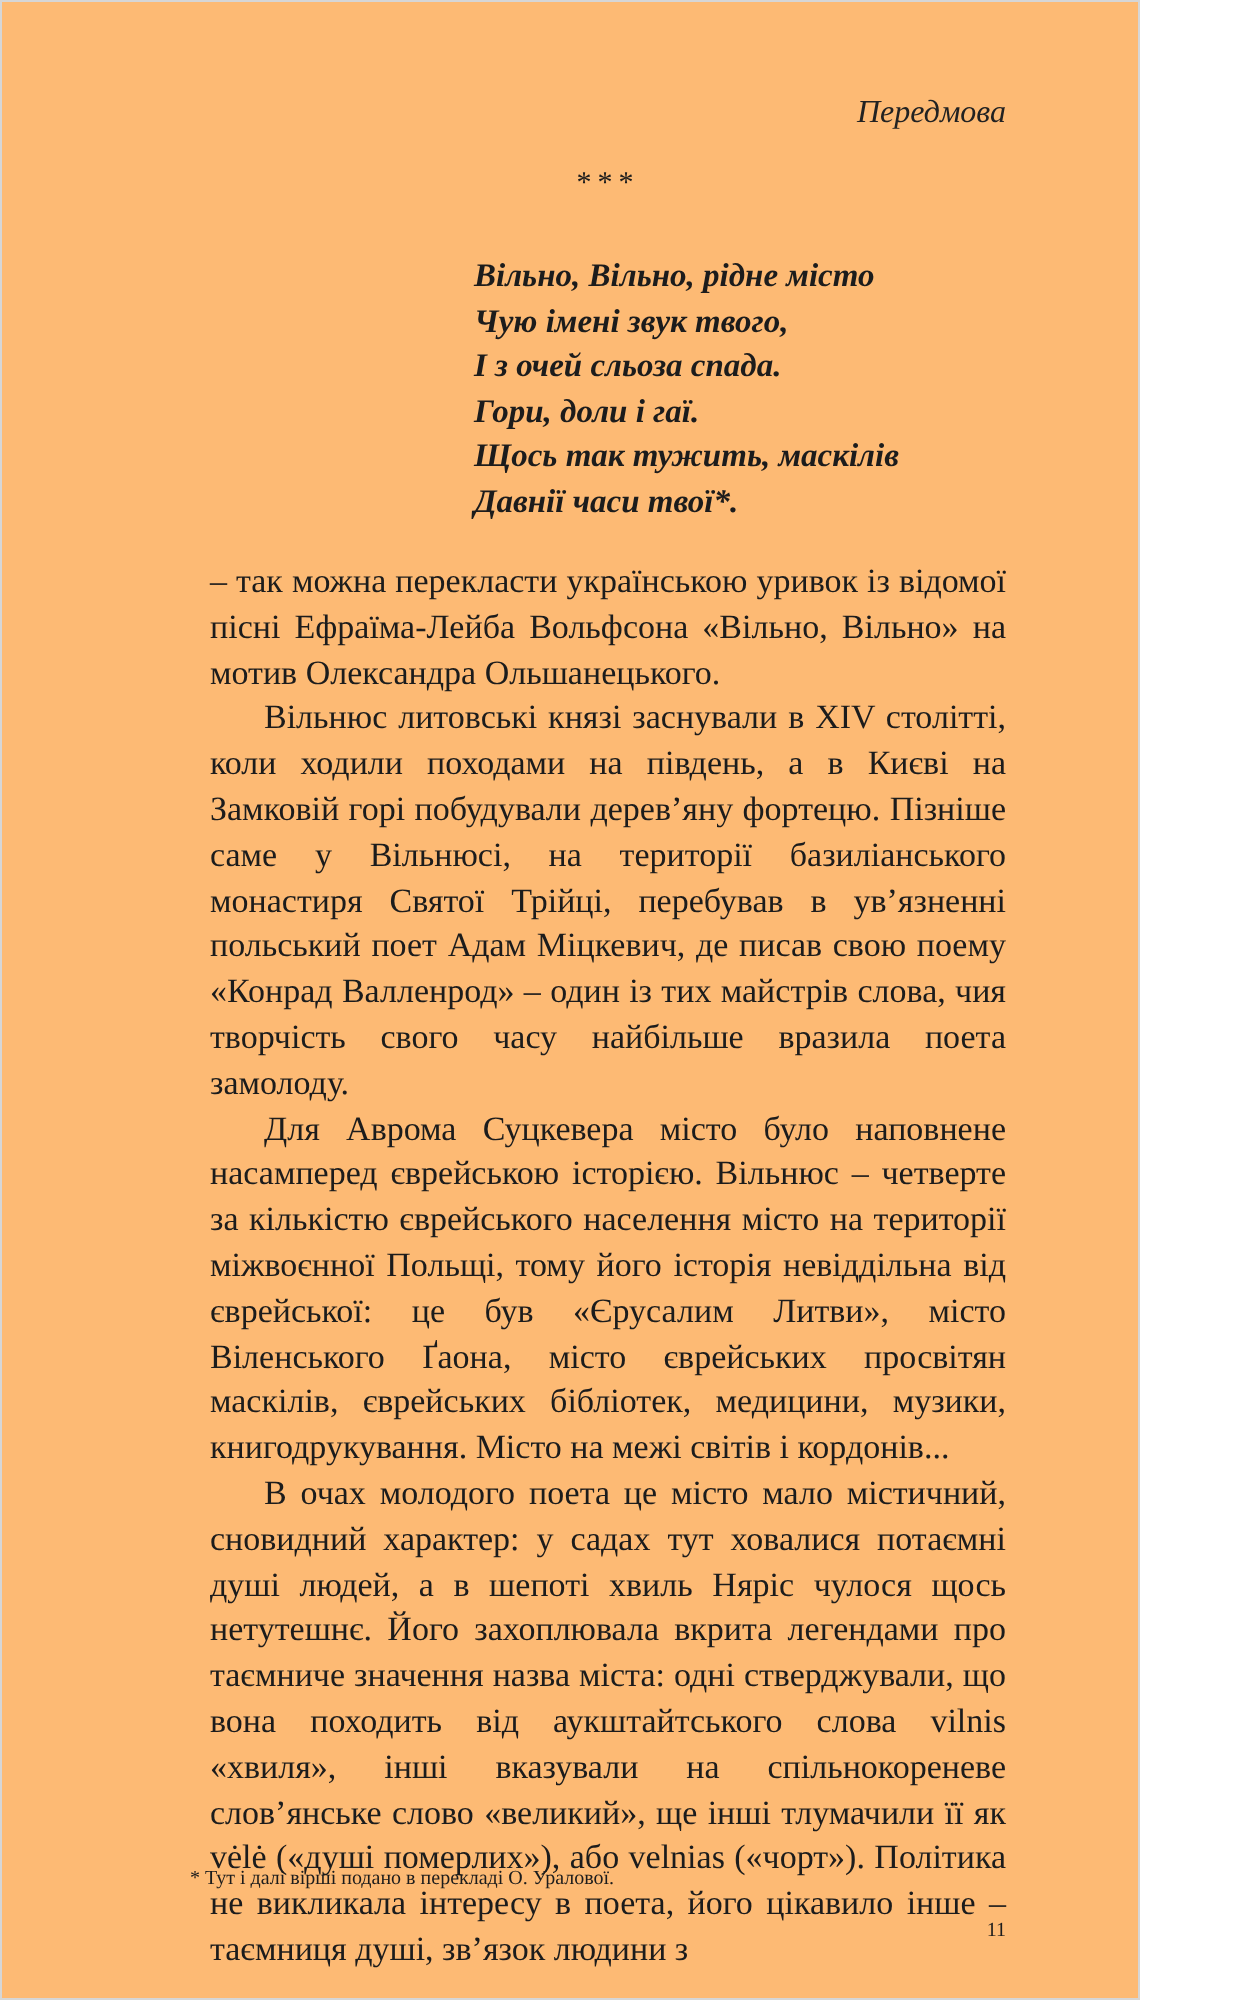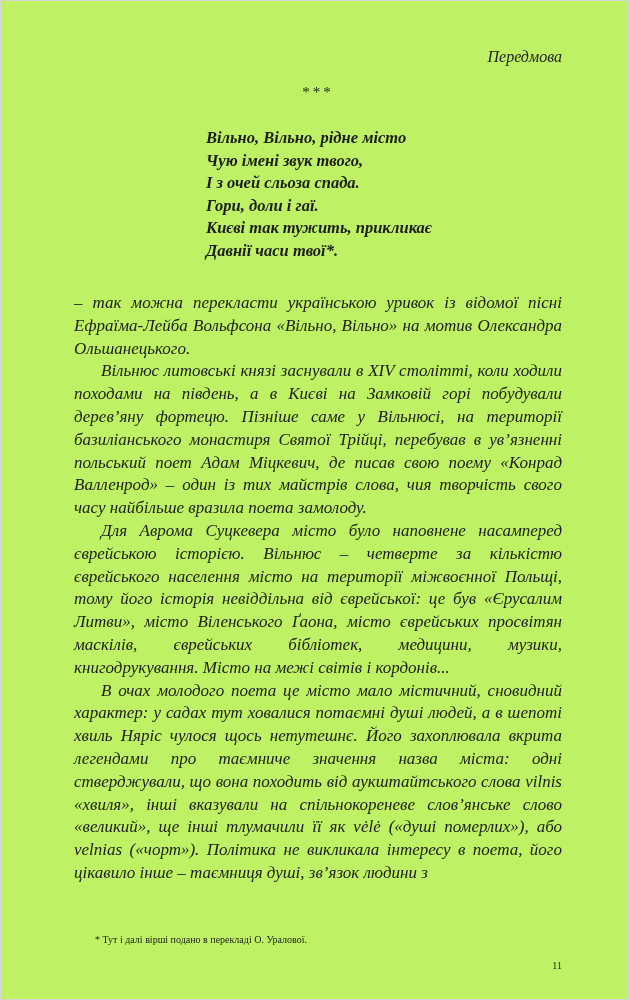--- a/index.html
+++ b/index.html
@@ -4,25 +4,25 @@
 <style>
   html, body {
     margin: 0;
     padding: 0;
     background: #ffffff;
     font-family: "Liberation Serif", "DejaVu Serif", serif;
     color: #1c1c1c;
   }
   .page {
     position: relative;
-    width: 629px;
+    width: 570px;
     height: 1000px;
     box-sizing: border-box;
-    padding: 46px 66px 0 73px;
-    background: #bef264;
+    padding: 46px 66px 0 104px;
+    background: #fdba74;
     border: 1px solid #d6d6d6;
     overflow: hidden;
   }
   .running-header {
     text-align: right;
     font-style: italic;
     font-size: 16px;
     line-height: 20px;
     color: #222;
   }
@@ -38,22 +38,21 @@
     margin: 26px 0 0 132px;
     font-style: italic;
     font-size: 16.5px;
     line-height: 22.5px;
     font-weight: bold;
   }
   .poem-line {
     white-space: nowrap;
   }
   .body-text {
-    margin-top: 30px;
-    font-style: italic;
+    margin-top: 18px;
   }
   .body-text p {
     margin: 0;
     font-size: 17px;
     line-height: 22.8px;
     text-align: justify;
     text-indent: 27px;
     hyphens: auto;
   }
   .body-text p.no-indent {
@@ -82,21 +81,21 @@
 
   <div class="running-header">Передмова</div>
 
   <div class="separator">***</div>
 
   <div class="poem">
     <div class="poem-line">Вільно, Вільно, рідне місто</div>
     <div class="poem-line">Чую імені звук твого,</div>
     <div class="poem-line">І з очей сльоза спада.</div>
     <div class="poem-line">Гори, доли і гаї.</div>
-    <div class="poem-line">Києві так тужить, прикликає</div>
+    <div class="poem-line">Щось так тужить, маскілів</div>
     <div class="poem-line">Давнії часи твої*.</div>
   </div>
 
   <div class="body-text">
     <p class="no-indent">– так можна перекласти українською уривок із відомої пісні Ефраїма-Лейба Вольфсона «Вільно, Вільно» на мотив Олександра Ольшанецького.</p>
     <p>Вільнюс литовські князі заснували в XIV столітті, коли ходили походами на південь, а в Києві на Замковій горі побудували дерев’яну фортецю. Пізніше саме у Вільнюсі, на території базиліанського монастиря Святої Трійці, перебував в ув’язненні польський поет Адам Міцкевич, де писав свою поему «Конрад Валленрод» – один із тих майстрів слова, чия творчість свого часу найбільше вразила поета замолоду.</p>
     <p>Для Аврома Суцкевера місто було наповнене насамперед єврейською історією. Вільнюс – четверте за кількістю єврейського населення місто на території міжвоєнної Польщі, тому його історія невіддільна від єврейської: це був «Єрусалим Литви», місто Віленського Ґаона, місто єврейських просвітян маскілів, єврейських бібліотек, медицини, музики, книгодрукування. Місто на межі світів і кордонів...</p>
     <p>В очах молодого поета це місто мало містичний, сновидний характер: у садах тут ховалися потаємні душі людей, а в шепоті хвиль Няріс чулося щось нетутешнє. Його захоплювала вкрита легендами про таємниче значення назва міста: одні стверджували, що вона походить від аукштайтського слова vilnis «хвиля», інші вказували на спільнокореневе слов’янське слово «великий», ще інші тлумачили її як vėlė («душі померлих»), або velnias («чорт»). Політика не викликала інтересу в поета, його цікавило інше – таємниця душі, зв’язок людини з</p>
   </div>
 

